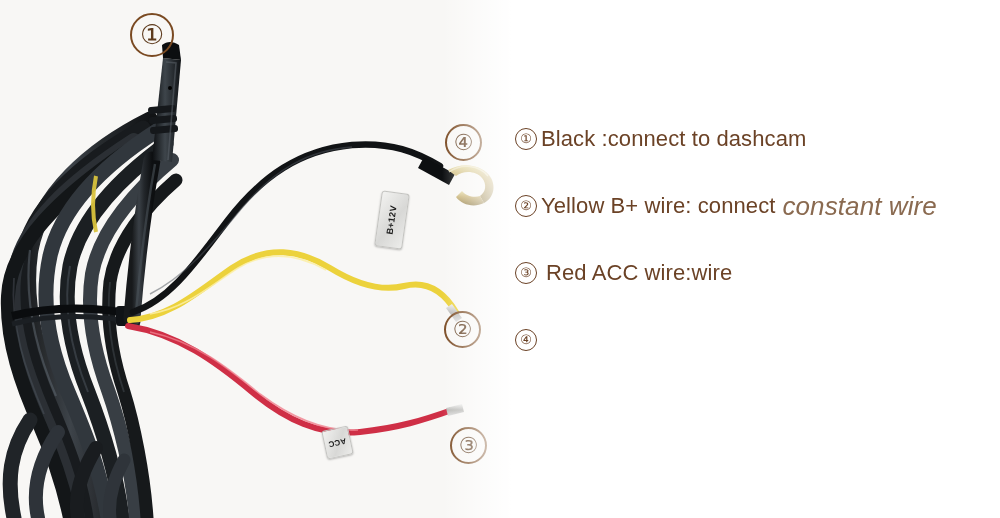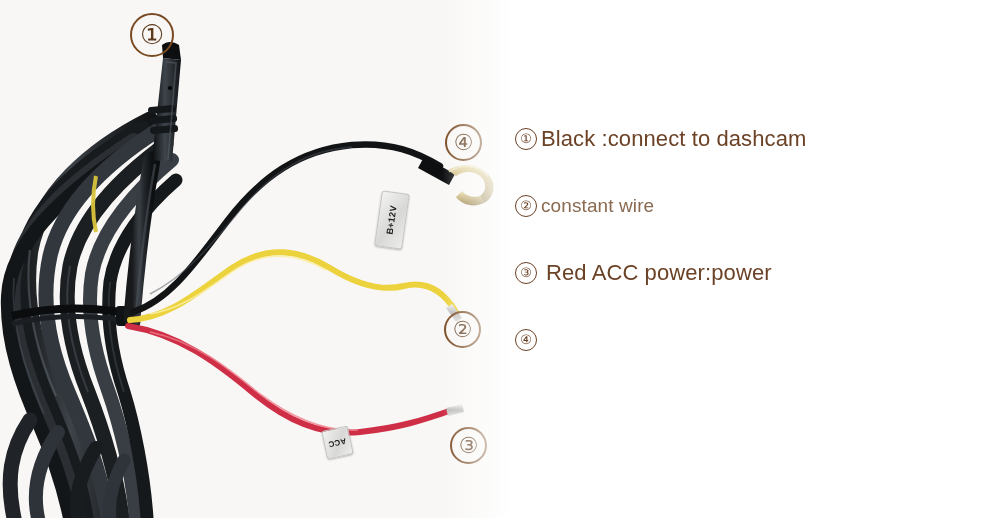--- a/index.html
+++ b/index.html
@@ -33,21 +33,21 @@
   #legend{position:absolute;left:515px;top:128px;width:480px;}
   .legend-row{display:flex;align-items:center;height:22px;margin-bottom:45px;
               color:#6b4226;white-space:nowrap;}
   .legend-row:last-child{margin-bottom:0;}
   .num{display:inline-flex;align-items:center;justify-content:center;
        width:20px;height:20px;min-width:20px;border:1.6px solid #6b4226;
        border-radius:50%;font-size:13px;font-family:"Liberation Serif",serif;
        margin-right:4px;}
   .num.gap{margin-right:9px;}
   .txt{font-size:22px;letter-spacing:.1px;}
-  .txt-light{font-size:19px;color:#8a6a50;letter-spacing:.1px;}
+  .txt-light{font-size:26px;color:#8a6a50;letter-spacing:.1px;margin-left:7px;font-style:italic;}
 </style>
 </head>
 <body>
 
 <div id="root">
 
   <div id="photo">
 
     <svg class="svgwrap" viewBox="0 0 512 518">
       <defs>
@@ -182,26 +182,27 @@
 
   <div id="legend">
 
     <div class="legend-row">
       <span class="num">①</span>
       <span class="txt">Black :connect to dashcam</span>
     </div>
 
     <div class="legend-row">
       <span class="num">②</span>
+      <span class="txt">Yellow B+ wire: connect</span>
       <span class="txt-light">constant wire</span>
     </div>
 
     <div class="legend-row">
       <span class="num gap">③</span>
-      <span class="txt">Red ACC power:power</span>
+      <span class="txt">Red ACC wire:wire</span>
     </div>
 
     <div class="legend-row">
       <span class="num gap">④</span>
     </div>
 
   </div>
 </div>
 
 </body></html>

